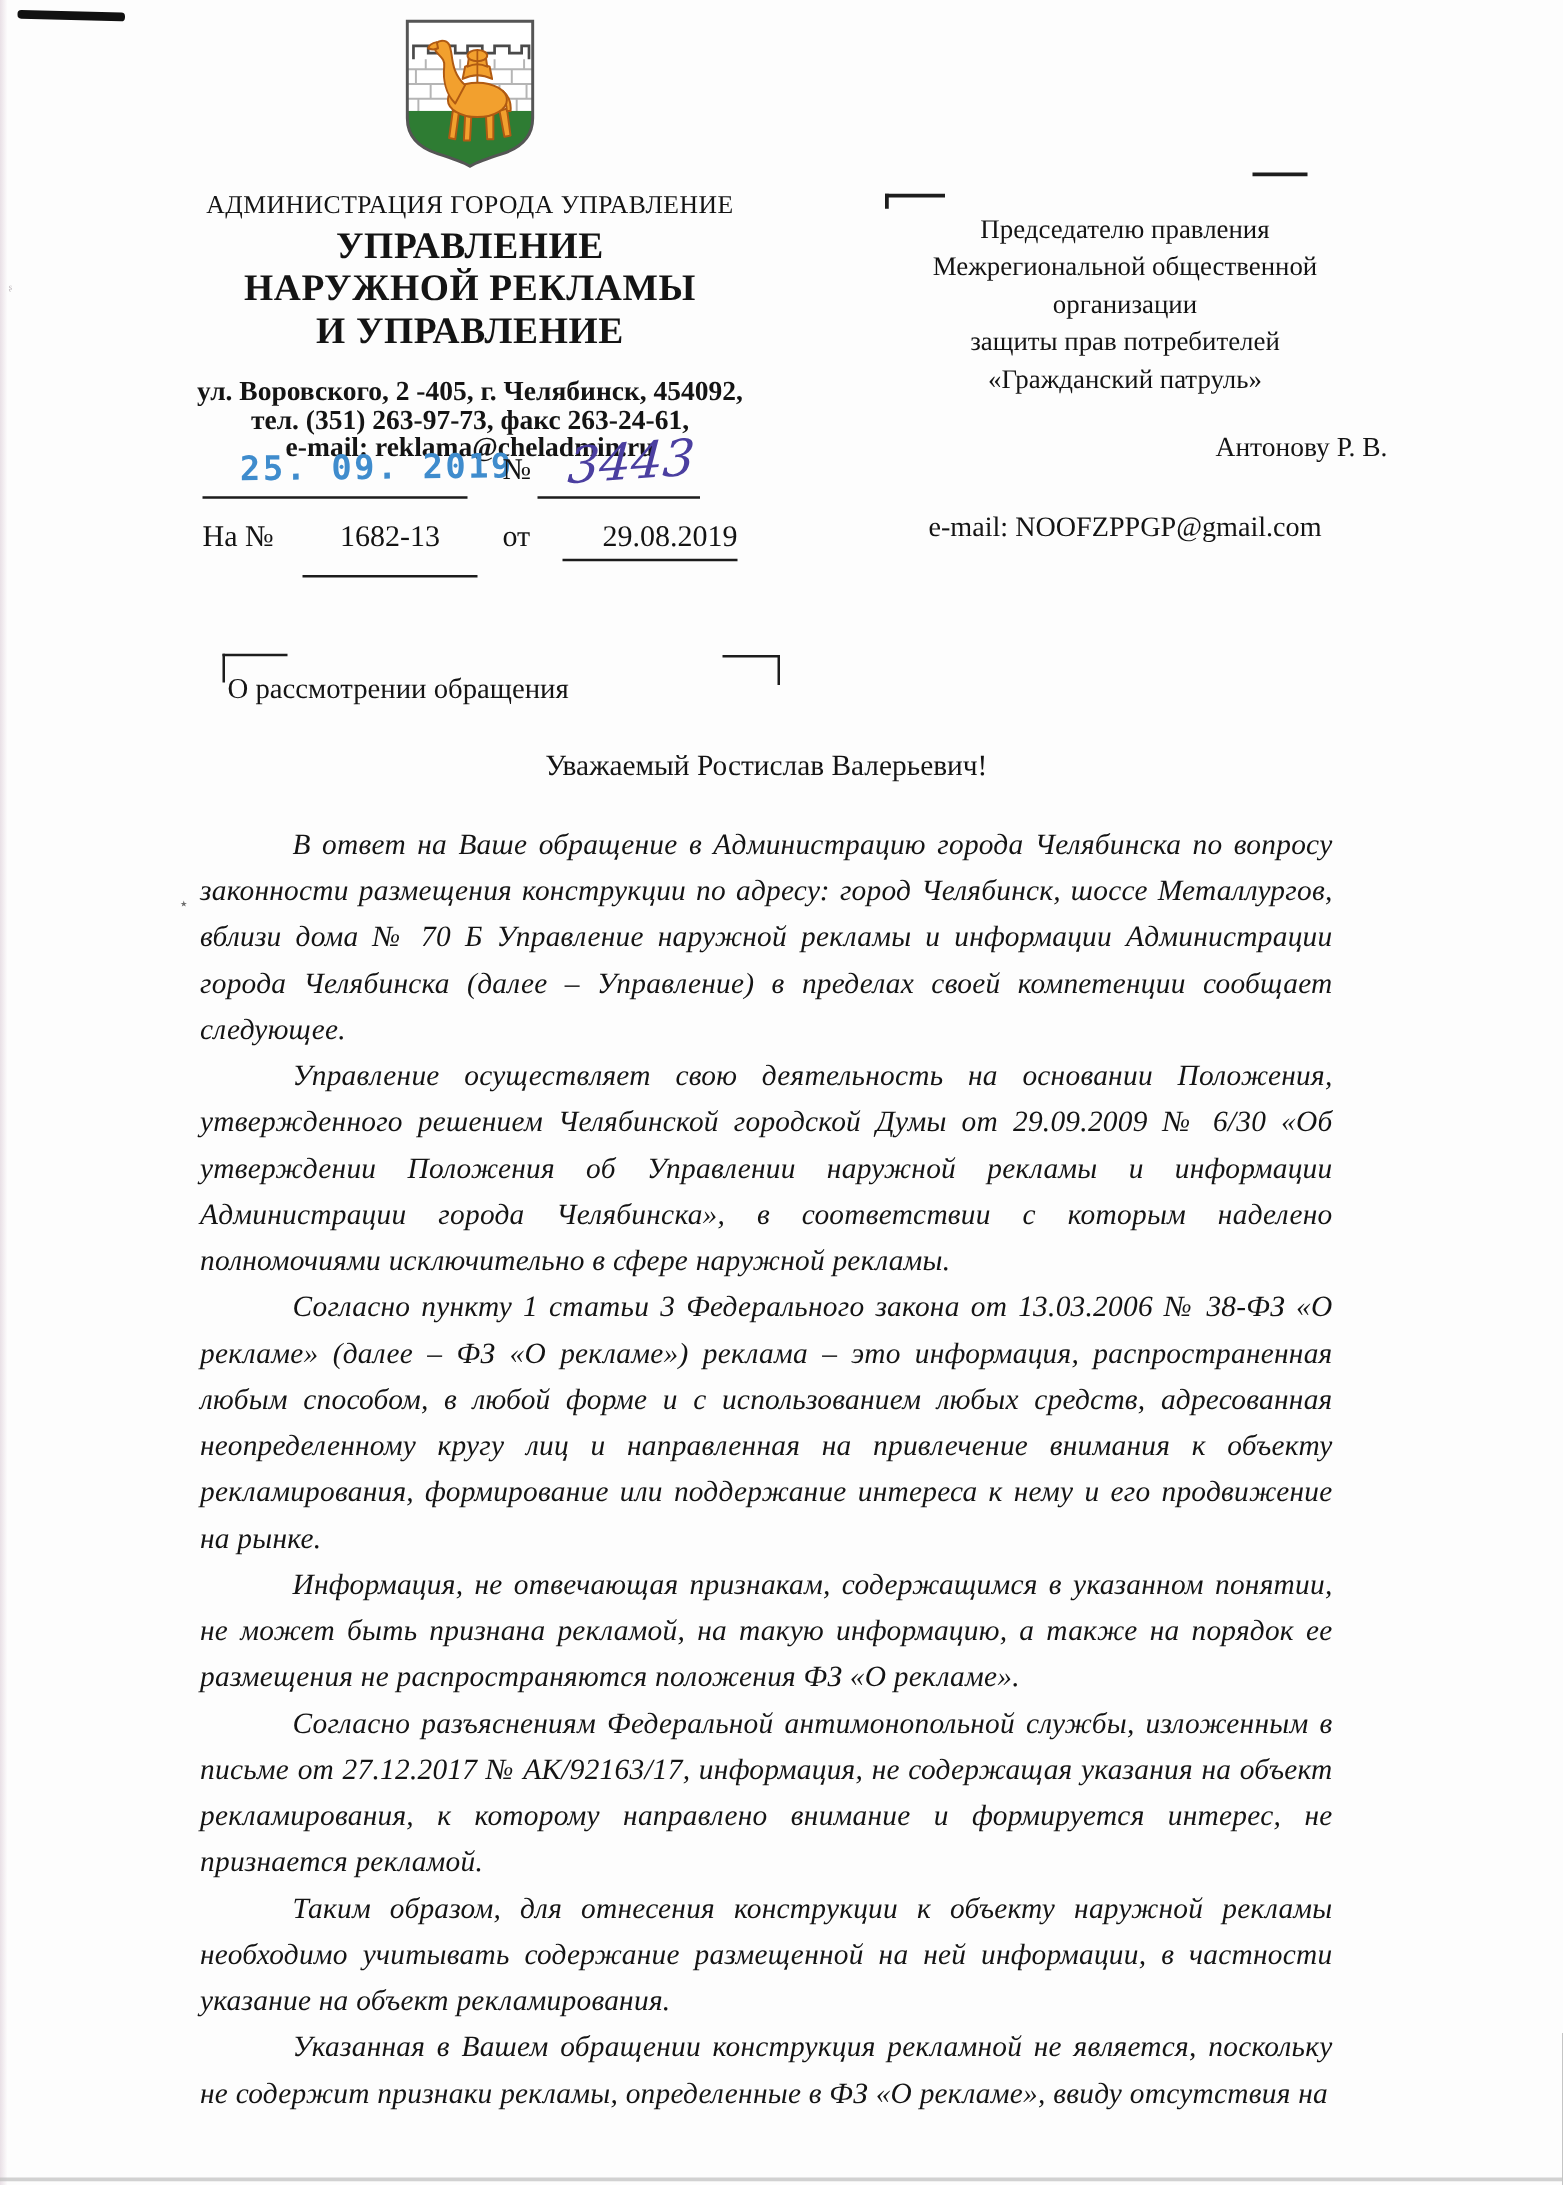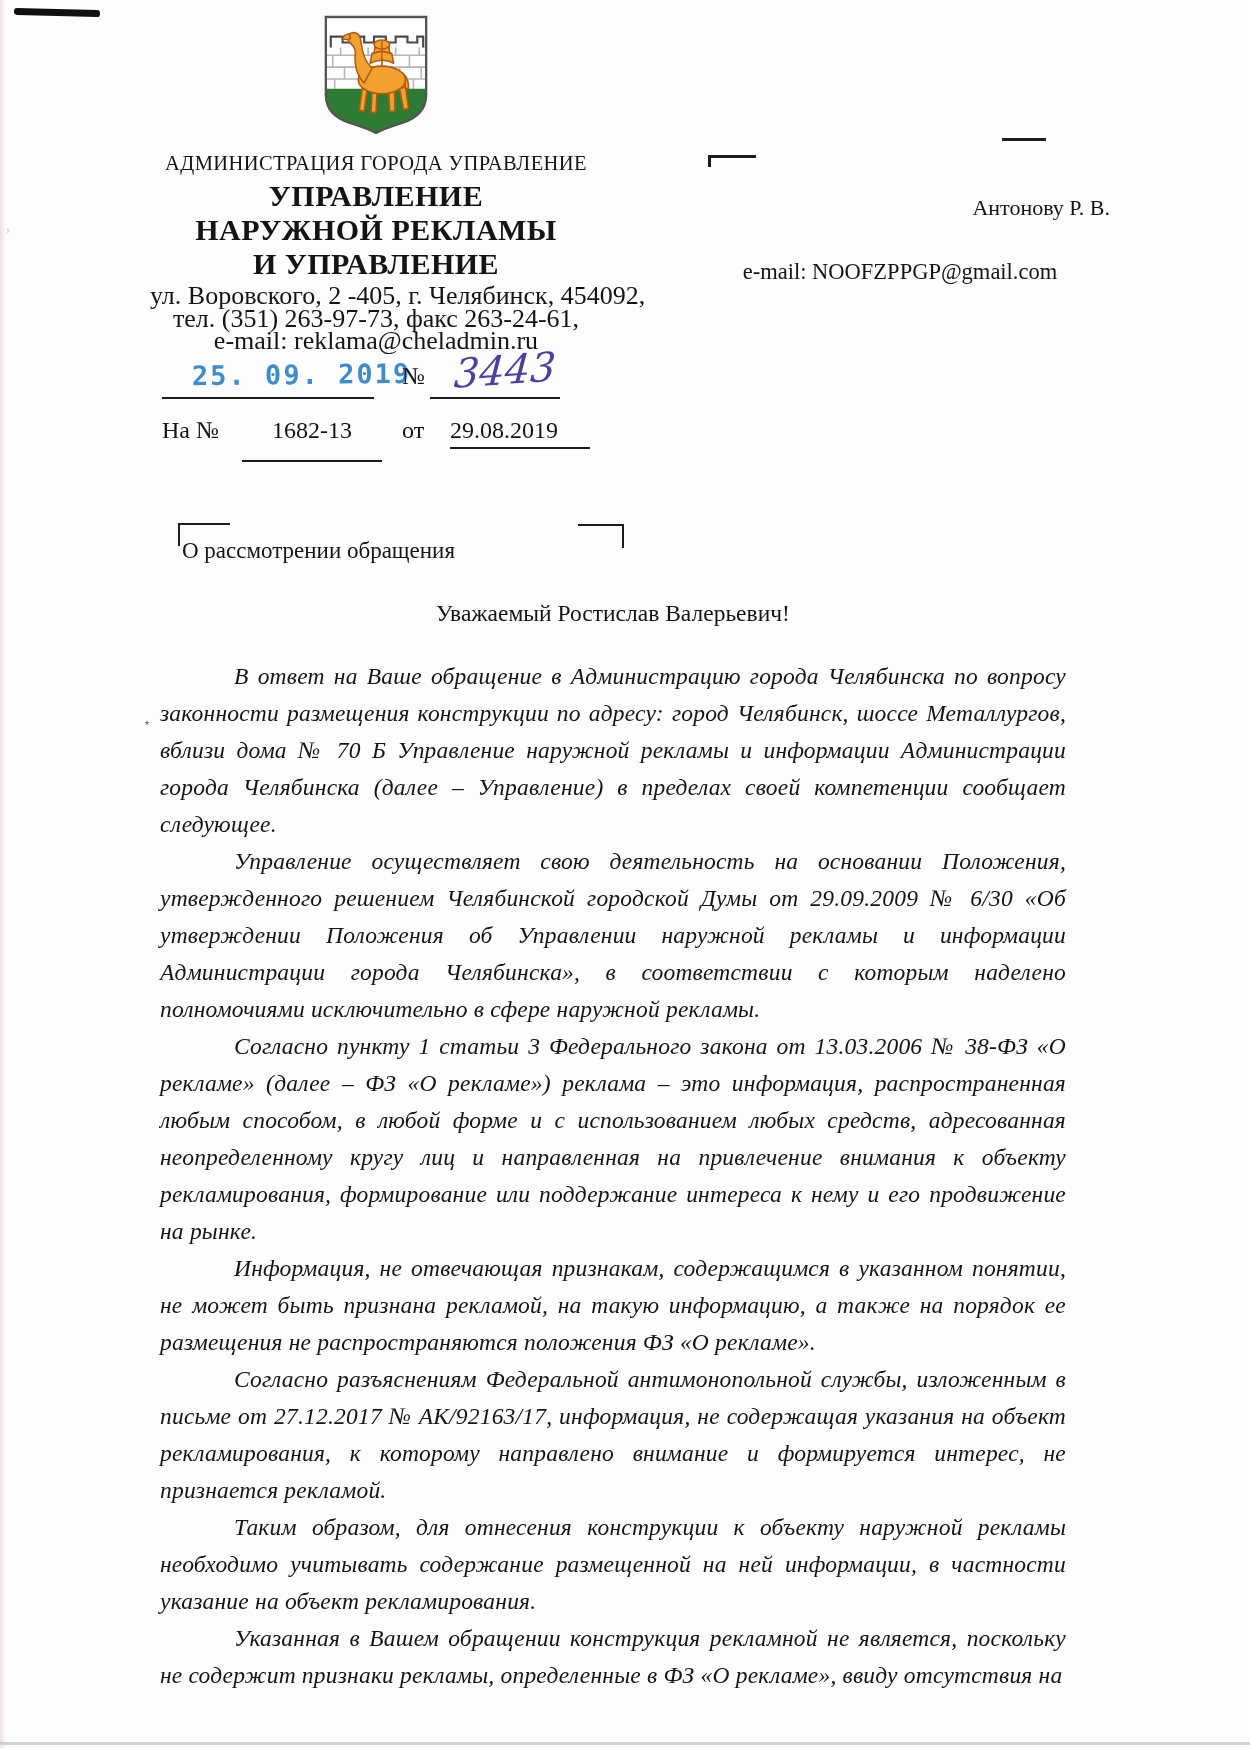--- a/index.html
+++ b/index.html
@@ -18,21 +18,21 @@
   .streak-top{position:absolute;left:14px;top:9px;width:86px;height:7px;background:#111;border-radius:3px;transform:rotate(1.5deg);}
   .speck-1{position:absolute;left:7px;top:224px;width:9px;height:13px;color:#b9b3b7;font-size:12px;}
   .speck-2{position:absolute;left:144px;top:716px;width:10px;height:12px;color:#6d6d6d;font-size:11px;}
 
   
   .lh{position:absolute;left:150px;top:12px;width:452px;text-align:center;}
   .emblem{display:inline-block;}
   .org-parent{margin-top:12px;font-size:20.5px;letter-spacing:.4px;white-space:nowrap;}
   .org-name{margin-top:4px;font-weight:bold;}
   .org-name .org-line{font-size:30px;line-height:34px;letter-spacing:.5px;white-space:nowrap;}
-  .addr{margin-top:4px;font-size:26px;line-height:22.5px;font-weight:normal;}
+  .addr{margin-top:20px;font-size:22px;line-height:22.5px;font-weight:bold;}
   .addr div{white-space:nowrap;}
 
   .regrow{position:absolute;left:150px;top:355px;width:452px;height:110px;}
   .date-stamp{
     position:absolute;left:42px;top:4px;width:220px;
     font-family:"DejaVu Sans Mono",monospace;
     font-weight:bold;font-size:27px;letter-spacing:2px;
     color:#3f8ccd;white-space:nowrap;transform:rotate(-.6deg);
   }
   .date-line{position:absolute;left:12px;top:42px;width:212px;border-bottom:2.5px solid #1c1c1c;}
@@ -40,21 +40,21 @@
   .no-value{
     position:absolute;left:290px;top:-8px;width:130px;text-align:center;
     font-style:italic;font-size:40px;color:#4b3fa0;
     transform:rotate(-4deg) skewX(-8deg);
     font-family:"DejaVu Serif",serif;
   }
   .no-line{position:absolute;left:280px;top:42px;width:130px;border-bottom:2.5px solid #1c1c1c;}
   .ref-label{position:absolute;left:12px;top:62px;font-size:24px;}
   .ref-number{position:absolute;left:92px;top:62px;width:140px;text-align:center;font-size:24px;border-bottom:2.5px solid #1c1c1c;padding-bottom:16px;}
   .ref-from{position:absolute;left:252px;top:62px;font-size:24px;}
-  .ref-date{position:absolute;left:300px;top:62px;width:140px;text-align:left;font-size:24px;border-bottom:2.5px solid #1c1c1c;padding-bottom:3px;}
+  .ref-date{position:absolute;left:300px;top:62px;width:140px;text-align:right;font-size:24px;border-bottom:2.5px solid #1c1c1c;padding-bottom:3px;}
 
   
   .rcpt{position:absolute;left:690px;top:168px;width:420px;text-align:center;}
   .rcpt .addr-line{font-size:21.5px;line-height:30px;white-space:nowrap;}
   .rcpt-name{margin-top:27px;font-size:22px;text-align:right;}
   .rcpt-email{margin-top:38px;font-size:22.5px;white-space:nowrap;}
 
   
   .mark{position:absolute;border-color:#1d1d1d;}
   .mark-rcpt-tl{left:708px;top:155px;width:45px;height:9px;border-top:3px solid #1d1d1d;border-left:3px solid #1d1d1d;}
@@ -161,20 +161,27 @@
     <div class="no-label">№</div>
     <div class="no-value">3443</div>
     <div class="no-line"></div>
     <div class="ref-label">На №</div>
     <div class="ref-number">1682-13</div>
     <div class="ref-from">от</div>
     <div class="ref-date">29.08.2019</div>
   </div>
 
   <div class="rcpt">
+    <div>
+        <div class="addr-line">Председателю правления</div>
+        <div class="addr-line">Межрегиональной общественной</div>
+        <div class="addr-line">организации</div>
+        <div class="addr-line">защиты прав потребителей</div>
+        <div class="addr-line">«Гражданский патруль»</div>
+      </div>
     <div class="rcpt-name">Антонову Р. В.</div>
     <div class="rcpt-email">e-mail: NOOFZPPGP@gmail.com</div>
   </div>
 
   <div class="mark mark-rcpt-tl"></div>
   <div class="mark mark-rcpt-tr"></div>
   <div class="mark mark-subj-l"></div>
   <div class="mark mark-subj-r"></div>
 
   <div class="subject">О рассмотрении обращения</div>

